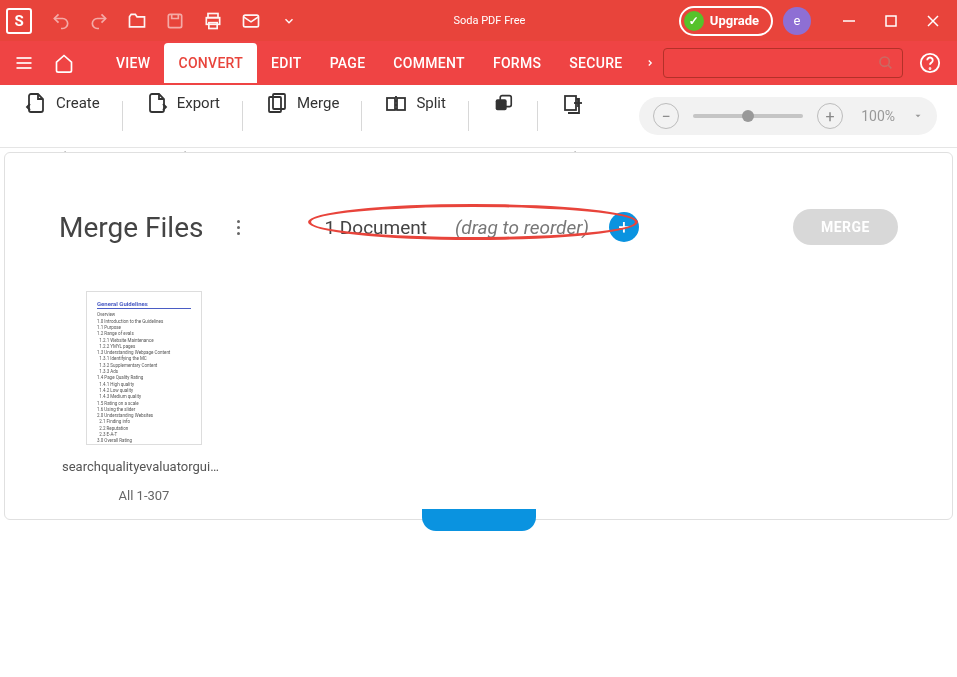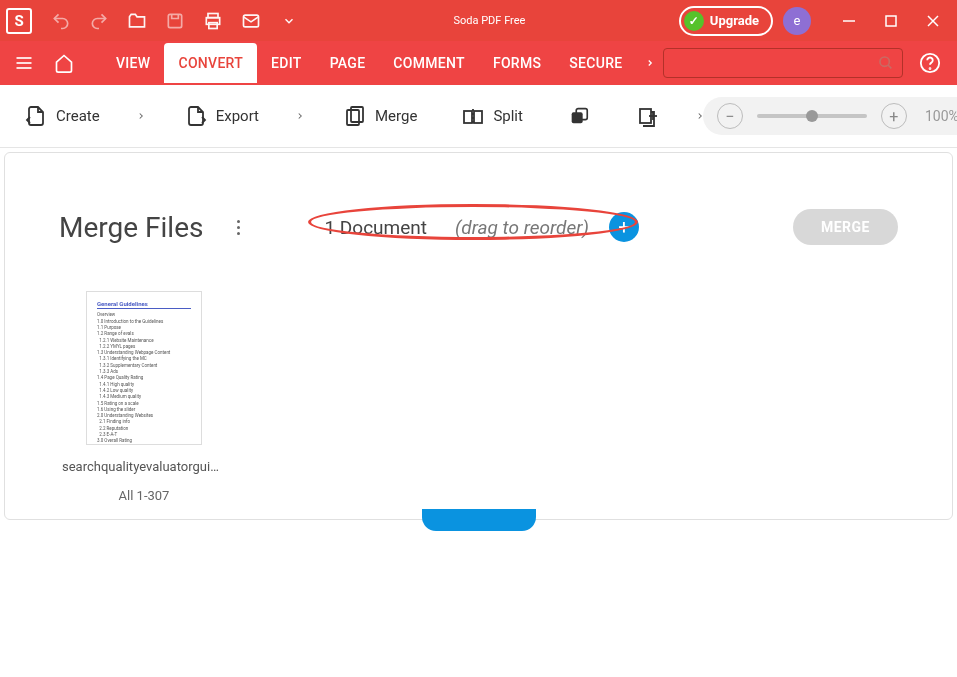--- a/index.html
+++ b/index.html
@@ -188,20 +188,21 @@
   border-bottom: 1px solid #e5e5e5;
   display: flex;
   align-items: center;
   padding: 0 20px;
 }
 .tool-group {
   display: flex;
   align-items: center;
   gap: 26px;
   height: 100%;
+  flex-direction: column;
 }
 .tool-btn {
   display: flex;
   align-items: center;
   gap: 8px;
   font-size: 15px;
   color: #333;
   cursor: pointer;
   padding: 6px 4px;
 }

